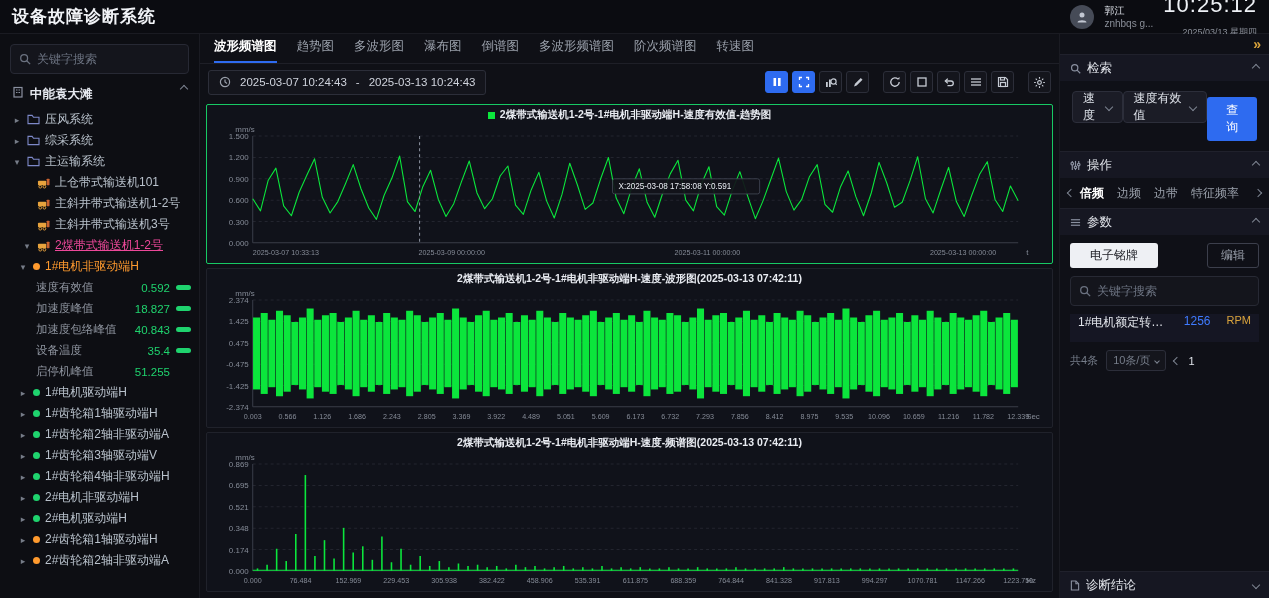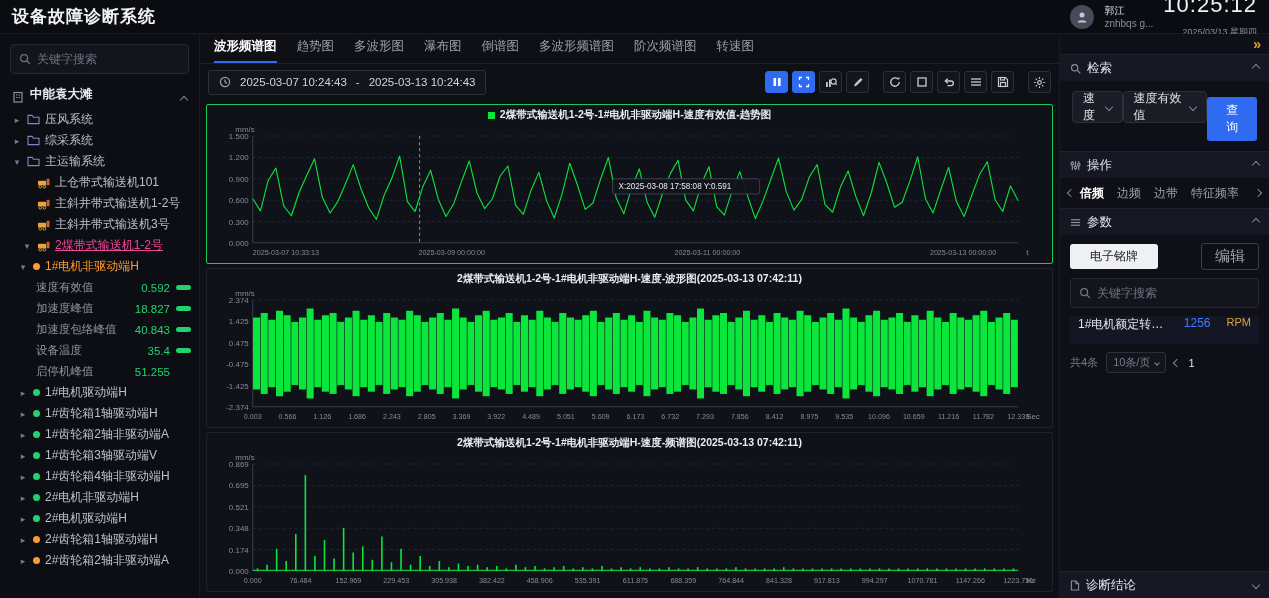--- a/index.html
+++ b/index.html
@@ -18,21 +18,21 @@
   .clock .date{font-size:9px;color:#8a8f99;margin-top:10px}
   
   .layout{display:flex;height:564px}
   
   .sidebar{width:200px;min-width:200px;background:#0d0e13;border-right:1px solid #1a1b22;padding-top:8px;overflow:hidden}
   .searchbox{height:30px;background:#14151c;border:1px solid #272934;border-radius:4px;
     display:flex;align-items:center;gap:6px;padding:0 8px;color:#6b7280}
   .sidebar .searchbox{margin:2px 10px 10px}
   .searchbox input{flex:1;min-width:0;background:transparent;border:0;outline:0;color:#cfd3dc;font-size:12px;font-family:inherit}
   .searchbox input::placeholder{color:#6b7280}
-  .tree-root-row{display:flex;align-items:flex-end;gap:6px;padding:2px 12px 6px;color:#e6e9f0;font-weight:bold;font-size:12.5px}
+  .tree-root-row{display:flex;align-items:flex-start;gap:6px;padding:2px 12px 6px;color:#e6e9f0;font-weight:bold;font-size:12.5px}
   .tree-root-row .caret{margin-left:auto}
   .tree-row{display:flex;align-items:center;gap:5px;height:21px;padding-right:6px;color:#b9c2cc;white-space:nowrap;overflow:hidden}
   .tree-row.lvl1{padding-left:12px}.tree-row.lvl2{padding-left:22px}.tree-row.lvl3{padding-left:18px}
   .tw{width:10px;text-align:center;color:#767c88;font-size:9px;flex:none}
   .ti{display:flex;flex:none}
   .dot{width:7px;height:7px;border-radius:50%;flex:none}
   .tl{overflow:hidden;text-overflow:ellipsis}
   .metric-row{display:flex;align-items:center;height:21px;padding:0 8px 0 36px;color:#8f95a0;font-size:11.5px}
   .mv{margin-left:auto;color:#1fd36e}
   .mb{width:15px;height:5px;border-radius:3px;background:#1fd36e;margin-left:6px;flex:none}
@@ -74,21 +74,21 @@
   .ops-arrow{display:flex;align-items:center;color:#707785;flex:none}
   .ops-arrow.right{margin-left:auto}
   .ops-tab-list{display:flex;gap:13px;flex:1;min-width:0;overflow:hidden;white-space:nowrap;padding:0 6px}
   .ops-tab{cursor:pointer}
   .ops-tab.active{color:#fff;font-weight:bold}
   .ops-empty{flex:1;min-height:0;display:flex;flex-direction:column;align-items:center;justify-content:center;
     gap:10px;color:#565b66;font-size:11px;text-align:center;padding:0 10px}
   .params-body{padding:8px 10px 10px;display:flex;flex-direction:column;gap:8px}
   .np-row{display:flex;align-items:center;justify-content:space-between}
   .btn-light{background:#eef0f4;border:0;color:#1a1b22;font-size:12px;padding:4px 20px;border-radius:3px;font-family:inherit;cursor:pointer}
-  .btn-outline{background:transparent;border:1px solid #3c3f4c;color:#9aa0ac;font-size:15px;padding:3px 13px;border-radius:3px;font-family:inherit;cursor:pointer}
+  .btn-outline{background:transparent;border:1px solid #3c3f4c;color:#9aa0ac;font-size:12px;padding:3px 13px;border-radius:3px;font-family:inherit;cursor:pointer}
   .param-item{height:28px;background:#151623;display:flex;padding:0 8px;gap:16px}
   .param-label{flex:1;min-width:0;color:#e3e6ec;white-space:nowrap;overflow:hidden;text-overflow:ellipsis}
   .param-value{color:#3f7bff}
   .param-unit{color:#d9a33c;font-size:11px}
   .pagination{display:flex;align-items:center;gap:8px;color:#767d8a;font-size:11px}
   .page-size{border:1px solid #2c2e3a;border-radius:3px;padding:2px 6px;display:flex;gap:5px;align-items:center;background:#14151c;cursor:pointer}
   .page-num{color:#dfe3ea}
   .diag-head{margin-top:auto}
   
   .chev{display:inline-block;width:6px;height:6px;border-right:1.5px solid #7d8491;border-bottom:1.5px solid #7d8491;flex:none}

